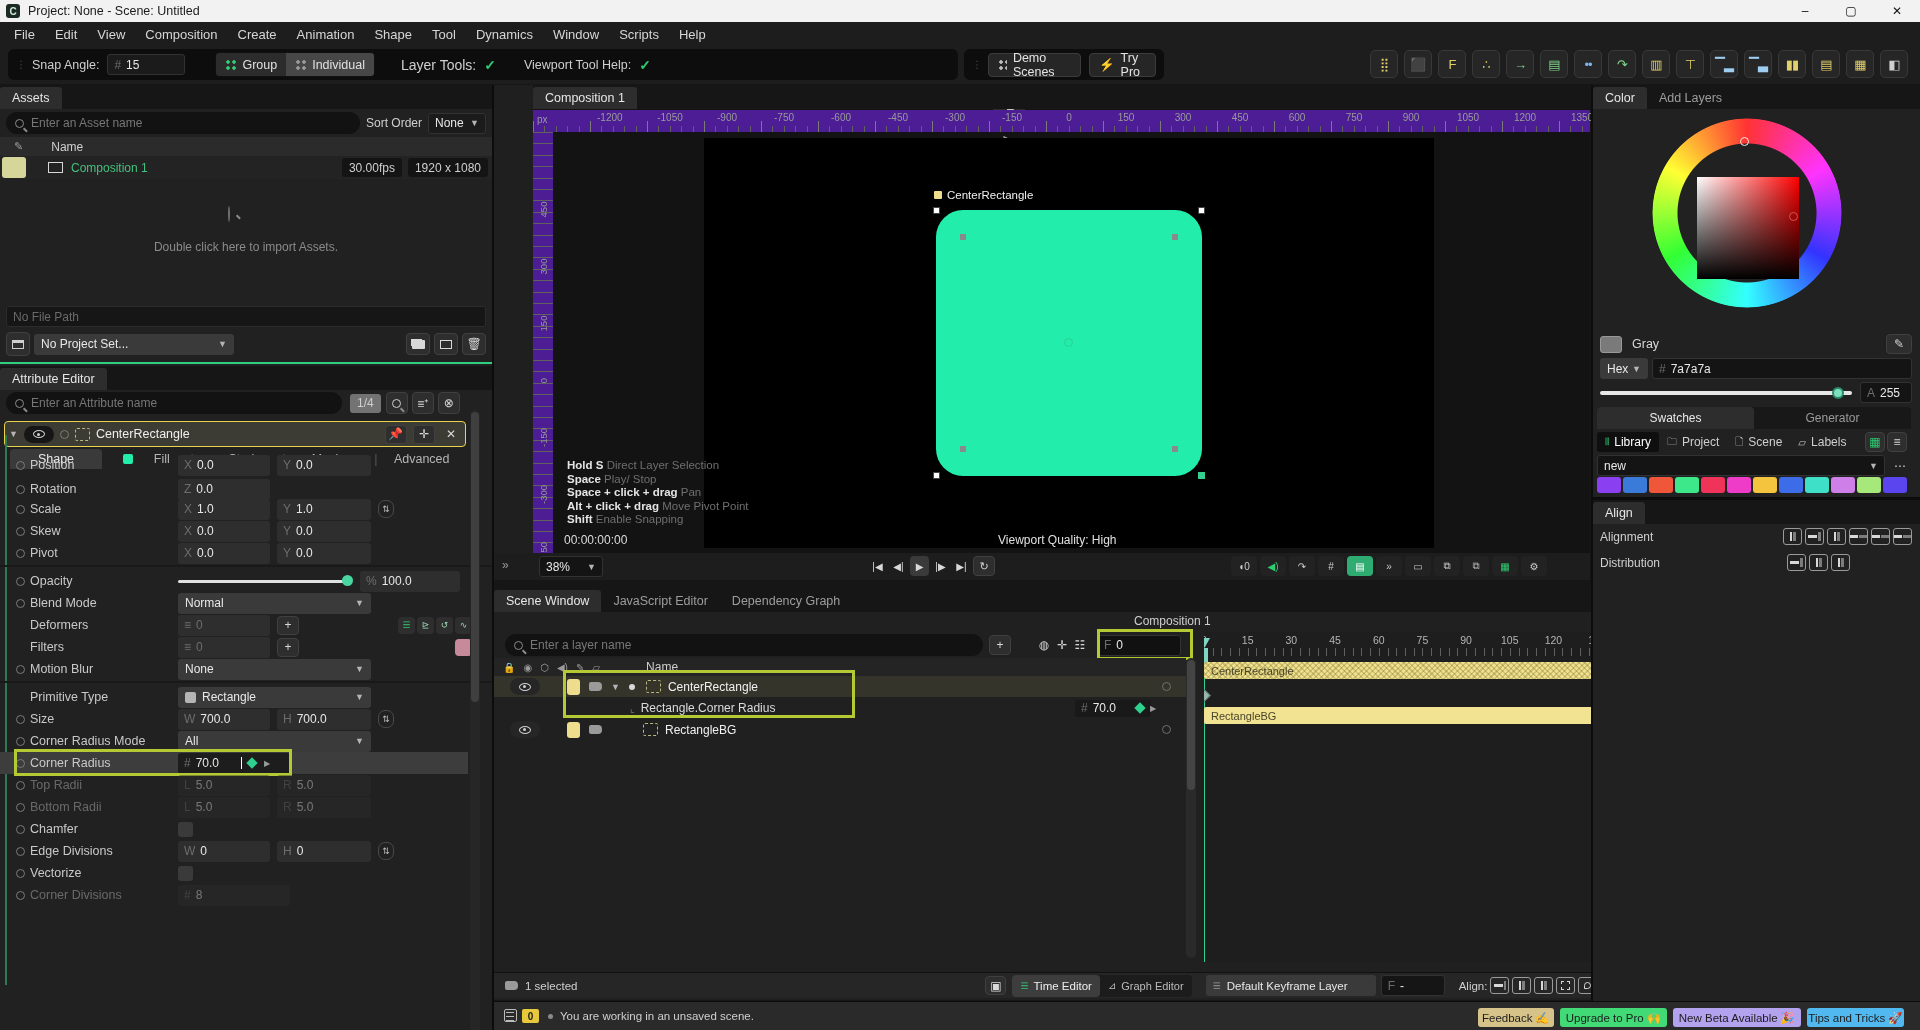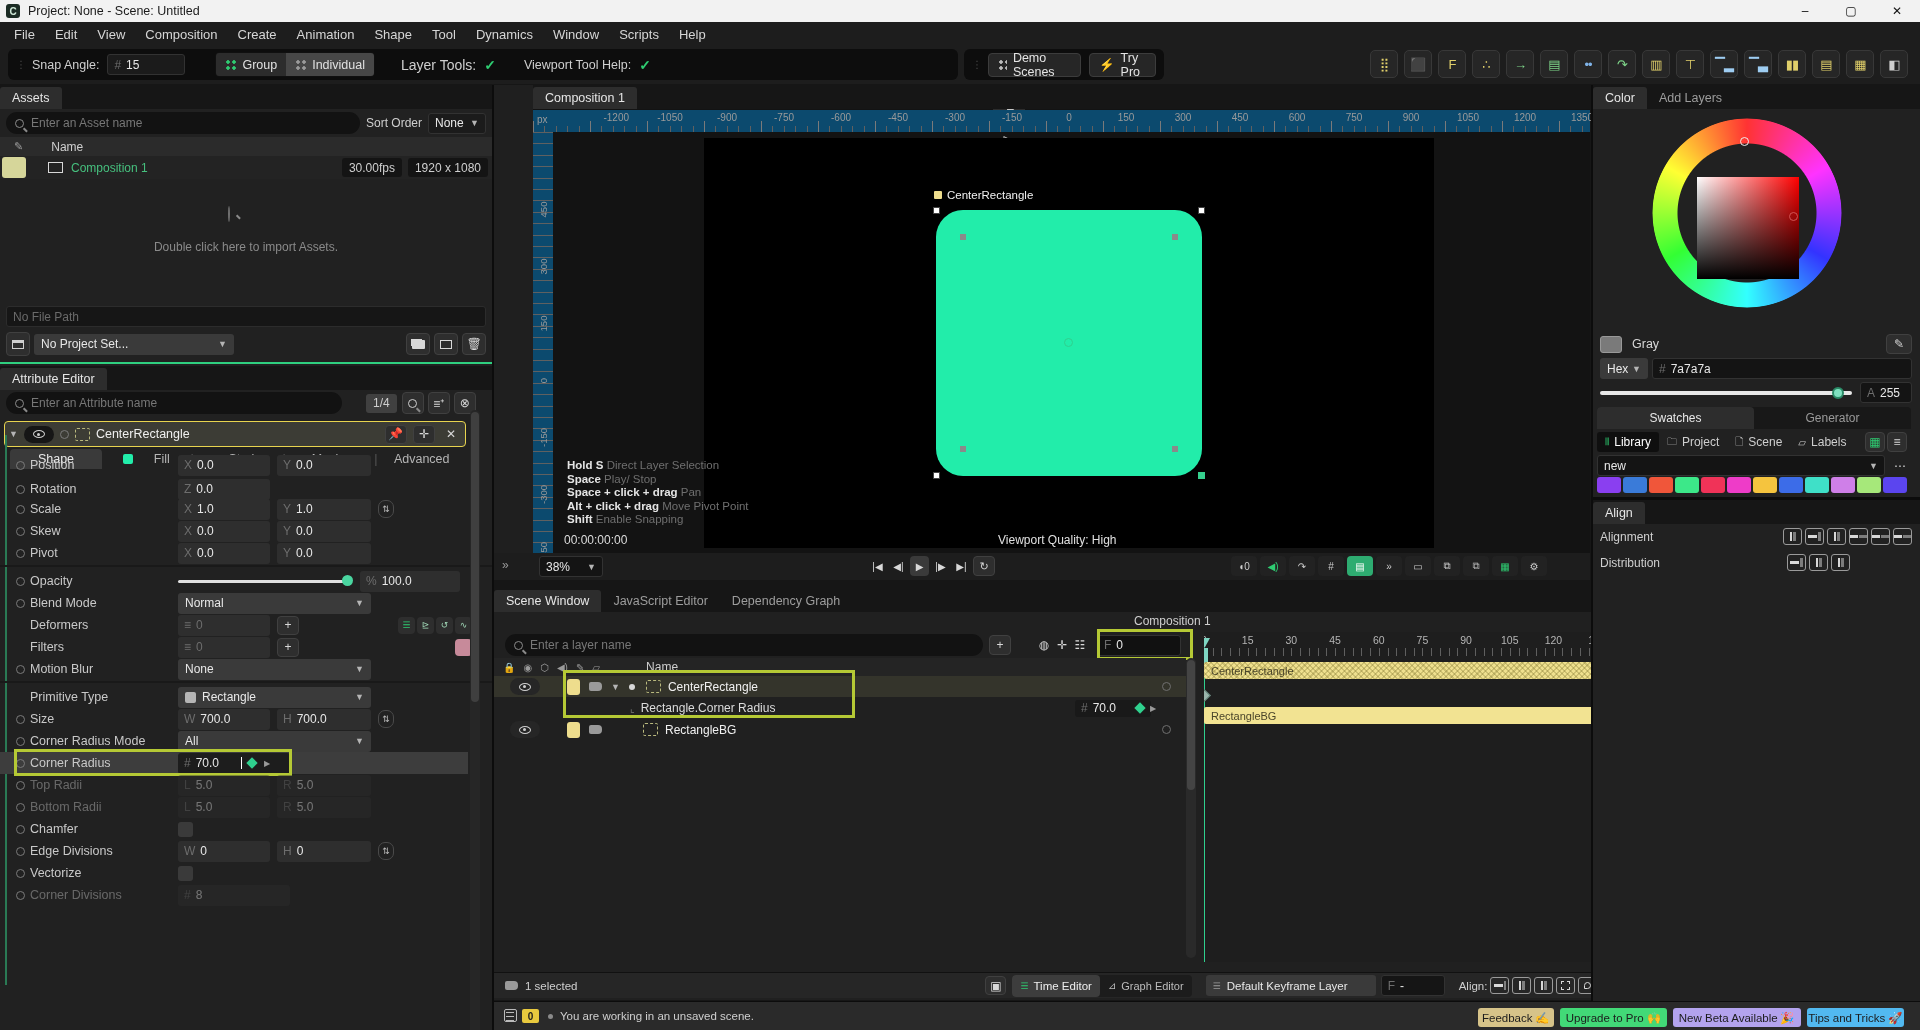--- a/index.html
+++ b/index.html
@@ -49,21 +49,21 @@
   .eye{width:12px;height:8px;border:1.3px solid #cfcfcf;border-radius:50%;position:relative;}
   .eye::after{content:"";position:absolute;left:3px;top:1.5px;width:3px;height:3px;border-radius:50%;background:#cfcfcf;}
   .sbtn{background:#2e2e2e;border:1px solid #404040;border-radius:4px;display:flex;align-items:center;justify-content:center;color:#d8d8d8;}
   .attr-label{color:#c9c9c9;font-size:12.5px;}
   .dim{opacity:.42;}
   .link{width:16px;height:18px;border:1px solid #4a4a4a;border-radius:7px;color:#bbb;font-size:9px;display:flex;align-items:center;justify-content:center;}
   .anno{border:3px solid #b5c935;position:absolute;pointer-events:none;}
   .diam{width:8px;height:8px;transform:rotate(45deg);background:#2fd08e;flex:none;}
   .arr{color:#9a9a9a;font-size:8px;}
   
-  .ruler{background:#0c4a6e;color:#9a9a9a;font-size:10px;}
+  .ruler{background:#4c1d95;color:#9a9a9a;font-size:10px;}
   .hticks{position:absolute;bottom:0;left:0;right:0;height:6px;background-image:repeating-linear-gradient(to right,#606060 0 1px,transparent 1px 11.4px);}
   .hticks2{position:absolute;bottom:0;left:0;right:0;height:11px;background-image:repeating-linear-gradient(to right,#7a7a7a 0 1px,transparent 1px 57px);}
   .tool{position:absolute;left:499px;width:32px;height:28px;display:flex;align-items:center;justify-content:center;color:#c9c9c9;font-size:14px;}
   .tool.sel{background:#2d2d2d;border-radius:5px;}
   
   .srow{position:absolute;left:494px;width:692px;height:21px;display:flex;align-items:center;}
   .lswatch{width:13px;height:16px;background:#eedd8d;border-radius:3px;flex:none;}
   .tagico{width:13px;height:9px;background:#9a9a9a;border-radius:2px 4px 4px 2px;position:relative;flex:none;}
   .kfcircle{width:9px;height:9px;border:1.3px solid #6f6f6f;border-radius:50%;position:absolute;left:668px;top:6px;}
   
@@ -214,21 +214,21 @@
     </div>
     <div class="a" style="left:0;top:277px;width:492px;height:2px;background:#2fd080"></div>
     <div class="tabbar a" style="left:0;top:281px;width:492px">
         <span class="tab active">Attribute Editor</span>
       </div>
     <div class="a row" style="left:6px;top:307px;width:480px;height:22px">
       <span class="pill" style="width:336px">
           <span class="mag"></span>
           <span>Enter an Attribute name</span>
         </span>
-      <span class="badge" style="margin-left:24px;background:#404040">1/4</span>
+      <span class="badge" style="margin-left:8px;background:#737373">1/4</span>
       <span class="sbtn" style="width:22px;height:22px;margin-left:5px">
           <span class="mag" style="border-color:#cfcfcf"></span>
         </span>
       <span class="sbtn" style="width:22px;height:22px;margin-left:4px">≡⁺</span>
       <span class="sbtn" style="width:22px;height:22px;margin-left:4px">⊗</span>
     </div>
 
     <div class="a row" style="left:4px;top:336px;width:462px;height:26px;background:#3c3c35;border:1.5px solid #e8d44f;border-radius:4px;padding:0 4px;gap:6px">
       <span class="chevg">▼</span>
       <span class="eyepill">
@@ -487,21 +487,21 @@
         <span class="tool" style="top: 406.5px;">✦</span>
         <span class="tool" style="top: 437px;">⚙</span>
         <span class="tool" style="top: 467.5px;">»</span>
       </div>
     <div class="tabbar a" style="left:39px;top:0;width:1057px">
         <span class="tab active">Composition 1</span>
       </div>
     <div class="a ruler" style="left:39px;top:25px;width:1057px;height:22px">
       <span style="position:absolute;left:4px;top:4px">px</span>
       <div id="hruler-labels">
-          <span class="a" style="left: 64px; top: 2px; width: 32px; text-align: right;">-1200</span>
+          <span class="a" style="left: 64px; top: 2px; width: 32px; text-align: left;">-1200</span>
           <span class="a" style="left: 121px; top: 2px; width: 32px; text-align: center;">-1050</span>
           <span class="a" style="left: 178px; top: 2px; width: 32px; text-align: center;">-900</span>
           <span class="a" style="left: 235px; top: 2px; width: 32px; text-align: center;">-750</span>
           <span class="a" style="left: 292px; top: 2px; width: 32px; text-align: center;">-600</span>
           <span class="a" style="left: 349px; top: 2px; width: 32px; text-align: center;">-450</span>
           <span class="a" style="left: 406px; top: 2px; width: 32px; text-align: center;">-300</span>
           <span class="a" style="left: 463px; top: 2px; width: 32px; text-align: center;">-150</span>
           <span class="a" style="left: 520px; top: 2px; width: 32px; text-align: center;">0</span>
           <span class="a" style="left: 577px; top: 2px; width: 32px; text-align: center;">150</span>
           <span class="a" style="left: 634px; top: 2px; width: 32px; text-align: center;">300</span>

